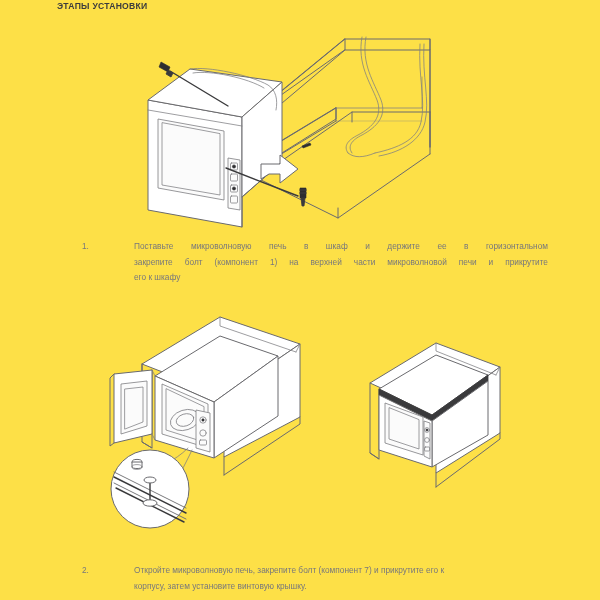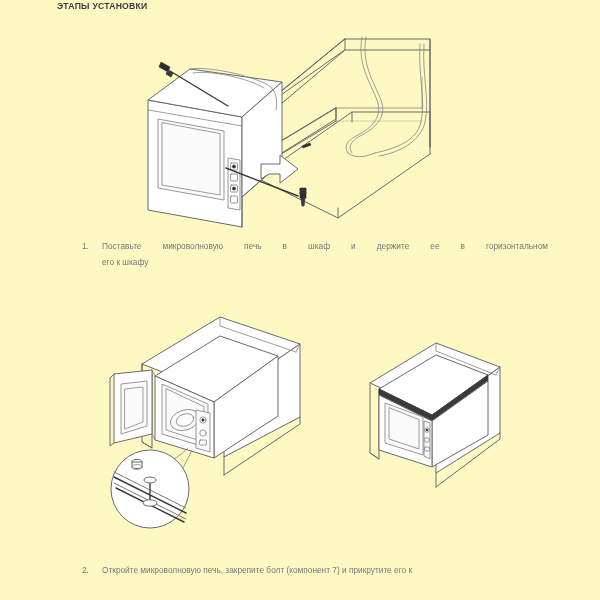--- a/index.html
+++ b/index.html
@@ -13,21 +13,21 @@
     position: relative;
     overflow: hidden;
     font-family: "Liberation Sans", "DejaVu Sans", sans-serif;
     background: #ffffff;
     color: #6e6e73;
   }
 
   .page {
     position: absolute;
     inset: 0;
-    background: #fef9c3;
+    background: #fde047;
   }
 
   
   .doc-title {
     position: absolute;
     left: 57px;
     top: 1px;
     font-size: 8.6px;
     font-weight: bold;
     letter-spacing: 0.25px;
@@ -90,20 +90,21 @@
     flex: 1 1 auto;
     font-size: 8.3px;
     line-height: 15.6px;
     color: #77777c;
   }
   .step-text .jline {
     display: block;
     text-align: justify;
     text-align-last: justify;
     white-space: normal;
+    margin-left: 32px;
   }
   .step-text .jline.last {
     text-align: center;
     text-align-last: left;
   }
 
   #step-1 {
     left: 82px;
     top: 239px;
     width: 466px;
@@ -332,24 +333,26 @@
         <circle class="fill-k" cx="69" cy="95" r="1"></circle>
       </g>
 
     </svg>
   </div>
 
   <div class="step" id="step-1">
     <div class="step-num">1.</div>
     <div class="step-text">
       <span class="jline">Поставьте микроволновую печь в шкаф и держите ее в горизонтальном</span>
+      <span class="jline">закрепите болт (компонент 1) на верхней части микроволновой печи и прикрутите</span>
       <span class="jline last">его к шкафу</span>
     </div>
   </div>
 
   <div class="step" id="step-2">
     <div class="step-num">2.</div>
     <div class="step-text">
       <span class="jline last">Откройте микроволновую печь, закрепите болт (компонент 7) и прикрутите его к</span>
+      <span class="jline last">корпусу, затем установите винтовую крышку.</span>
     </div>
   </div>
 
 </div>
 
 </body></html>

